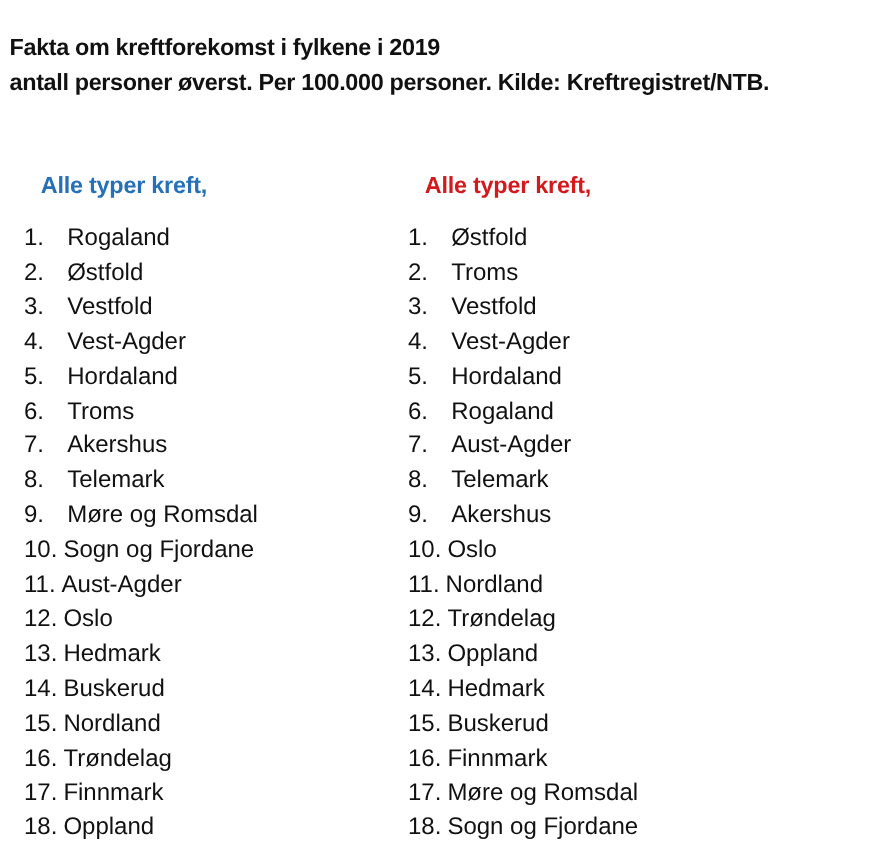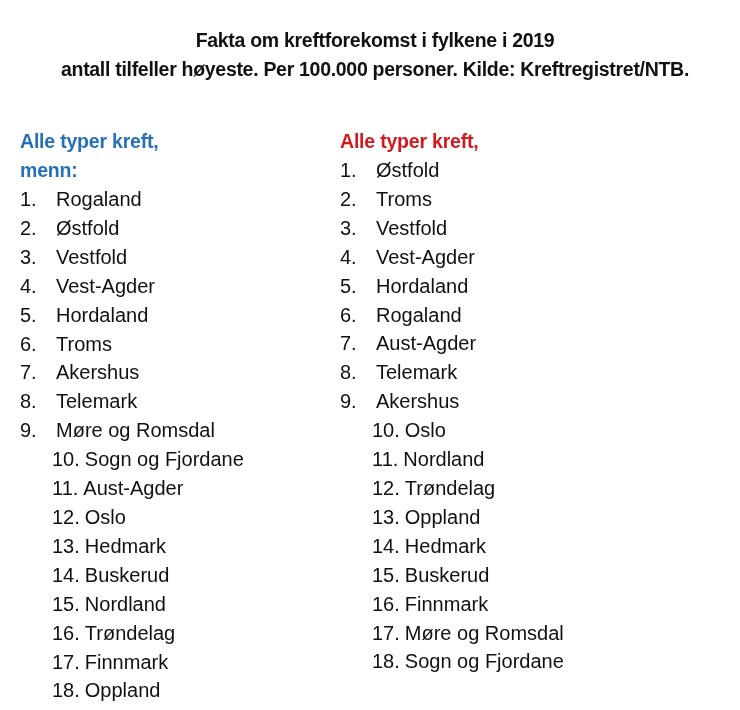--- a/index.html
+++ b/index.html
@@ -1,43 +1,42 @@
 <!DOCTYPE html>
 <html><head>
 <meta charset="utf-8">
 <style>
   html, body { margin:0; padding:0; background:#ffffff; }
   body { width:740px; height:710px; position:relative; overflow:hidden;
          font-family: "Liberation Sans", "DejaVu Sans", sans-serif; color:#111; }
-  .intro { position:absolute; left:20px; top:26px; width:710px;text-align:center; }
+  .intro { position:absolute; left:8px; top:26px; width:710px; }
   .intro div { font-weight:bold; font-size:19.5px; line-height:29px; white-space:nowrap; letter-spacing:-0.3px; }
   .col { position:absolute; top:127px; }
   .col.left { left:20px; }
   .col.right { left:340px; }
-  .col h2 { margin:0; font-size:19.5px; line-height:29px; font-weight:bold; letter-spacing:-0.2px; }
+  .col h2 { margin:14px; font-size:19.5px; line-height:29px; font-weight:bold; letter-spacing:-0.2px; }
   .col h2 span { display:block; }
   .col.left h2 { color:#2670b8; }
   .col.right h2 { color:#d4191c; }
   ol { list-style:none; margin:0; padding:0; }
   li { font-size:20px; line-height:28.9px; display:flex; white-space:nowrap; }
   li .num { width:36px; flex:none; }
-  li .num.two { width:auto; margin-right:5px;margin-left:32px; }
+  li .num.two { width:auto; margin-right:5px; }
 </style>
 </head>
 <body>
 
 <div class="intro">
   <div>Fakta om kreftforekomst i fylkene i 2019</div>
-  <div>antall tilfeller høyeste. Per 100.000 personer. Kilde: Kreftregistret/NTB.</div>
+  <div>antall personer øverst. Per 100.000 personer. Kilde: Kreftregistret/NTB.</div>
 </div>
 
 <div class="col left">
   <h2>
     <span>Alle typer kreft,</span>
-    <span>menn:</span>
   </h2>
   <ol>
       <li>
         <span class="num">1.</span>
         <span>Rogaland</span>
       </li>
       <li>
         <span class="num">2.</span>
         <span>Østfold</span>
       </li>

